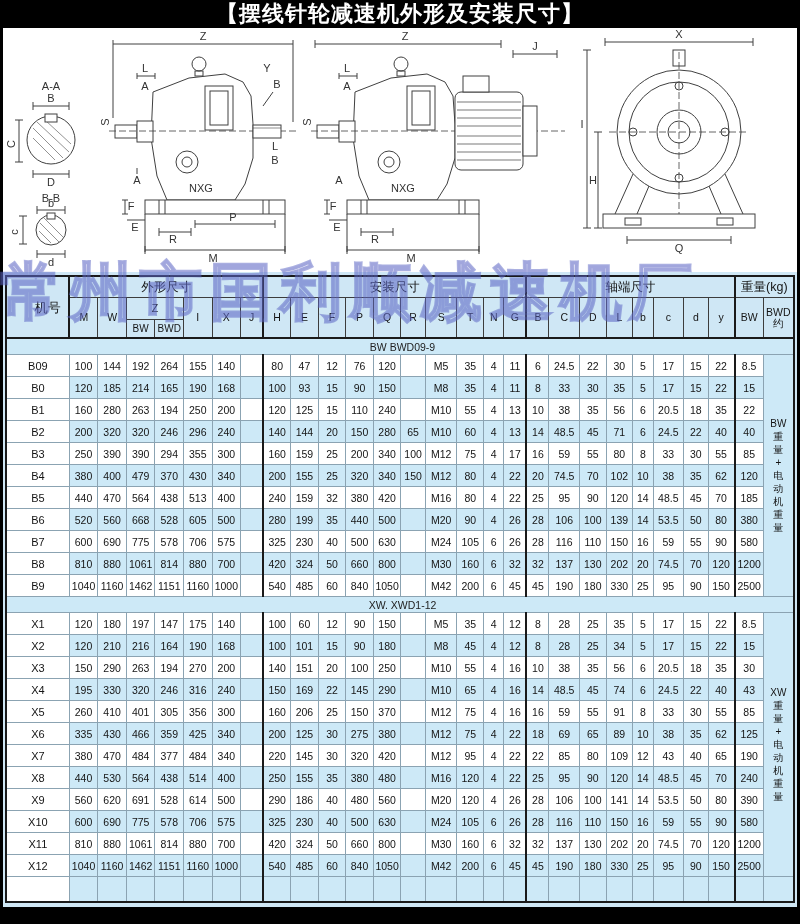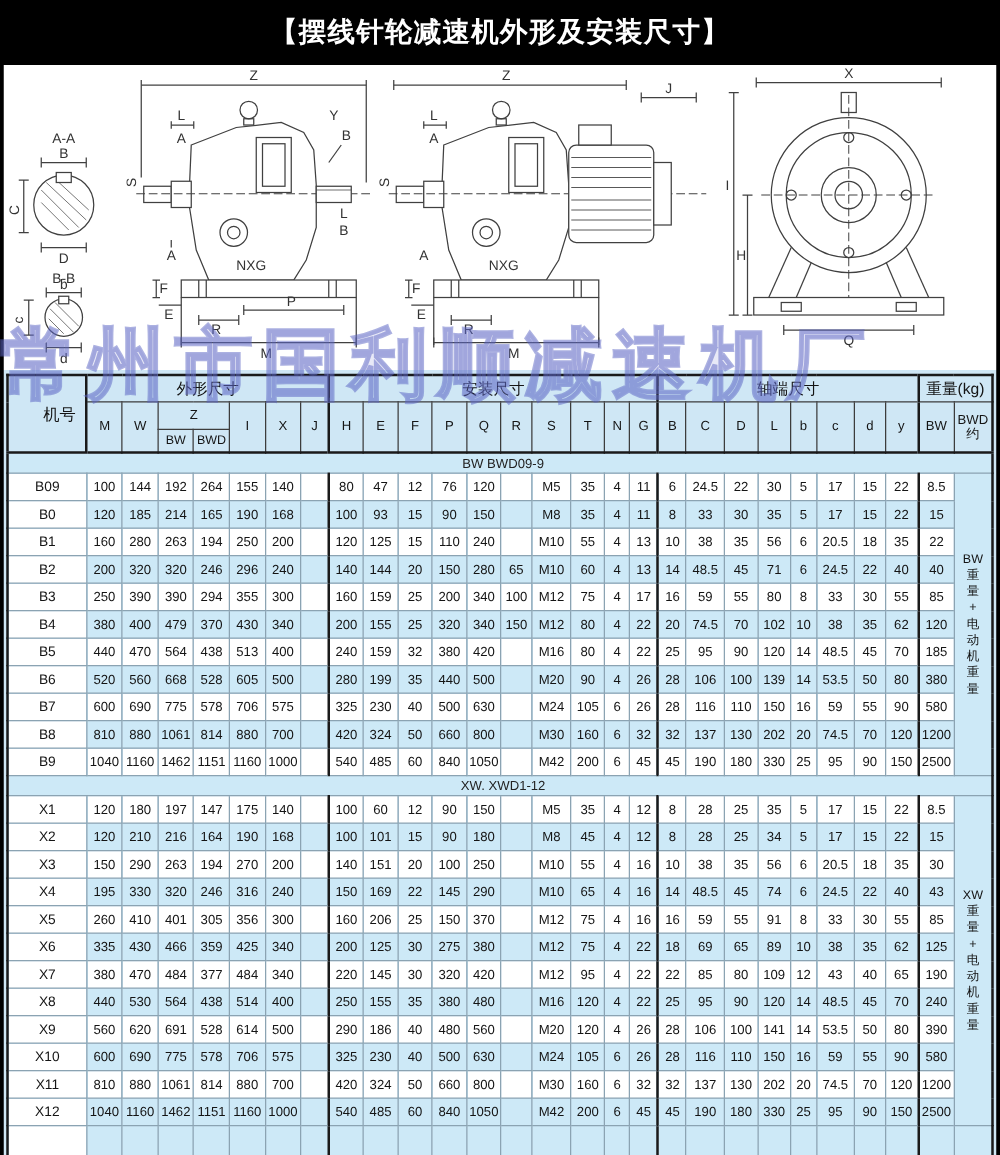--- a/index.html
+++ b/index.html
@@ -1,17 +1,17 @@
 <!DOCTYPE html>
 <html><head>
 <meta charset="utf-8">
 <style>
   html,body{margin:0;padding:0;width:800px;height:924px;background:#000;overflow:hidden;
     font-family:"Liberation Sans",sans-serif;position:relative;}
-  .titlebar{height:52px;display:flex;align-items:center;justify-content:center;
+  .titlebar{height:28px;display:flex;align-items:center;justify-content:center;
     color:#fff;font-size:22px;font-weight:bold;letter-spacing:1px;background:#000;}
   .draw-panel{margin:0 3px;height:244px;background:#fff;display:flex;align-items:stretch;
     padding:0 4px;gap:2px;overflow:hidden;}
   .draw-panel svg{flex:0 0 auto;height:244px;}
   svg text{font-family:"Liberation Sans",sans-serif;font-size:11px;fill:#333;}
   .table-panel{margin:0 3px;background:#cfe7f5;padding:3px 2px 4px 2px;position:relative;}
   table{border-collapse:collapse;width:100%;table-layout:fixed;border:2px solid #1a1a1a;background:#cfe7f5;}
   td,th{border:1px solid #8ba3b2;font-size:10.5px;text-align:center;padding:0;color:#141414;
     height:21px;overflow:hidden;white-space:nowrap;font-weight:normal;}
   thead th{border:1px solid #3c3c3c;background:#cfe7f5;font-weight:normal;white-space:normal;line-height:11px;}

